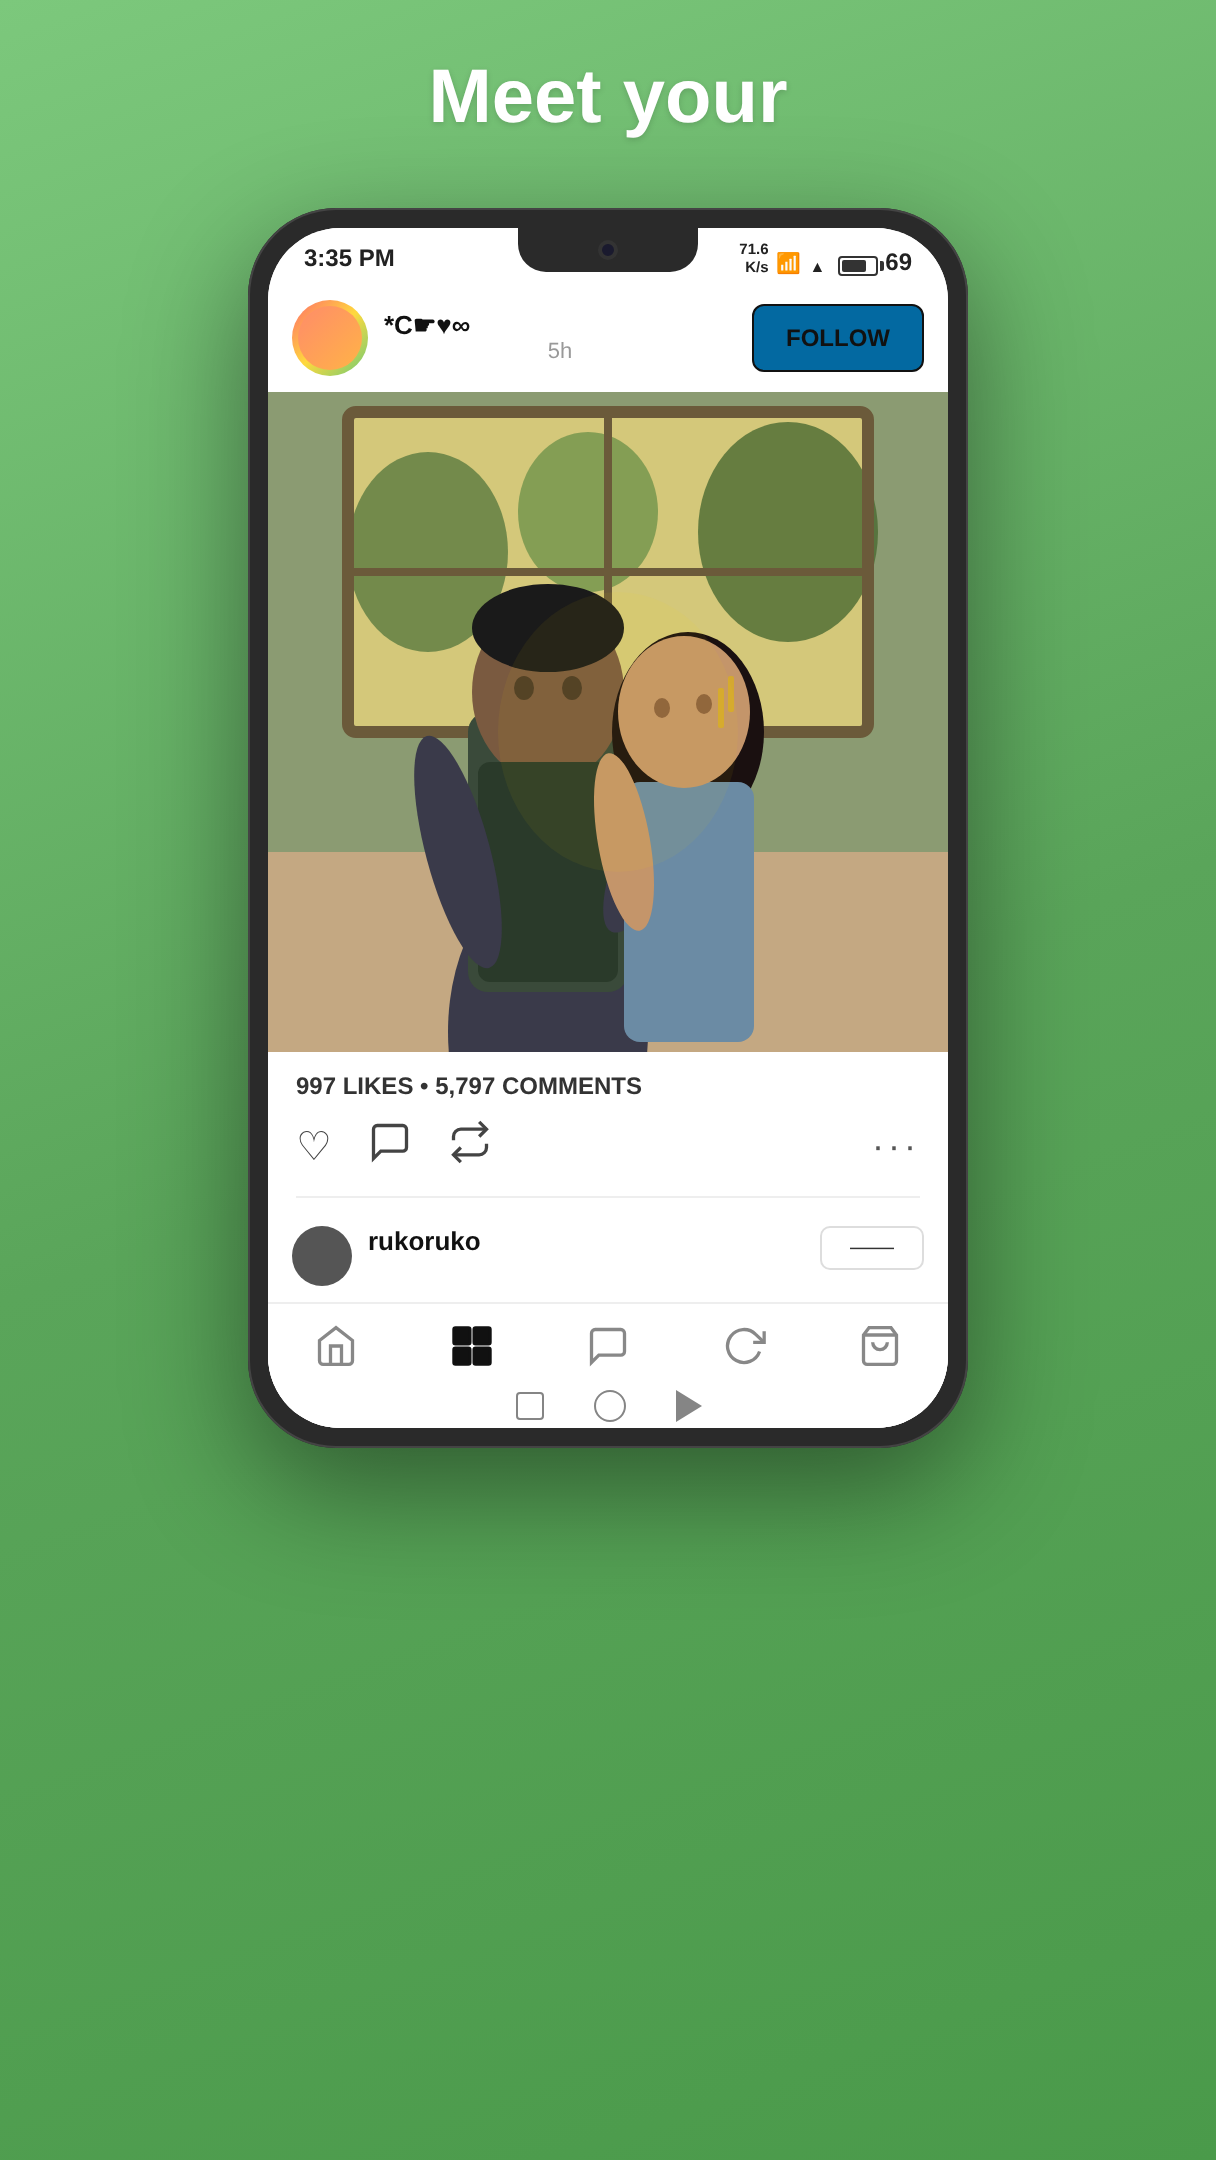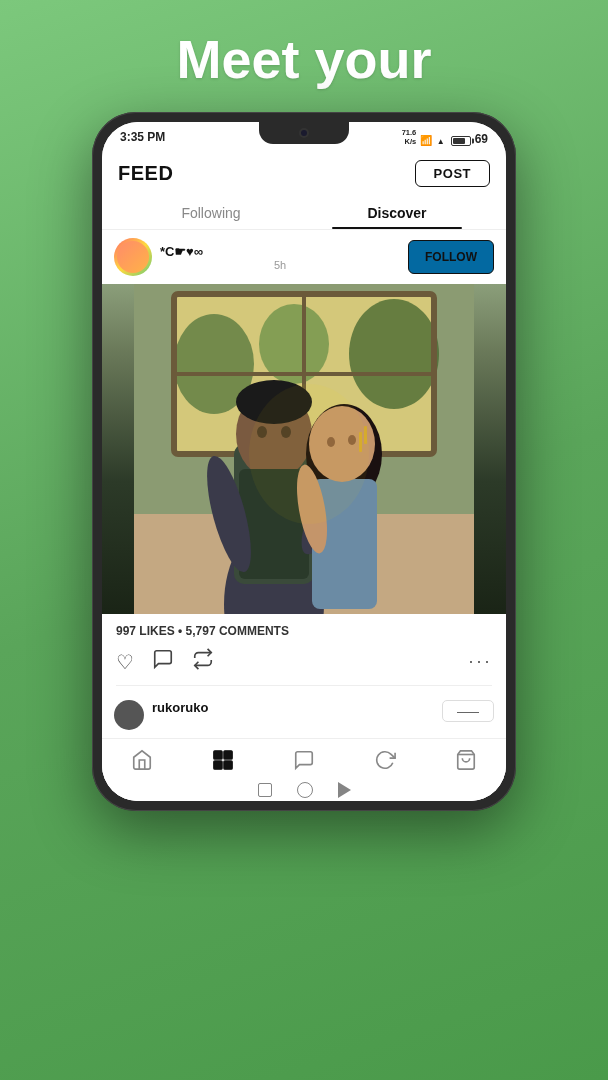--- a/index.html
+++ b/index.html
@@ -21,33 +21,33 @@
       inset: 0;
       background: linear-gradient(160deg, #7cc87c 0%, #5aa55a 50%, #4a9a4a 100%);
     }
 
     
     .hero-text {
       position: relative;
       z-index: 2;
       text-align: center;
       color: white;
-      font-size: 54px;
+      font-size: 38px;
       font-weight: 800;
       line-height: 1.15;
       padding: 28px 30px 16px;
       text-shadow: 0 1px 3px rgba(0,0,0,0.15);
     }
 
     
     .phone-wrapper {
       position: relative;
       z-index: 2;
-      width: 424px;
-      margin-top: 6px;
+      width: 360px;
+      margin-top: 16px;
     }
 
     .phone-frame {
       background: #2a2a2a;
       border-radius: 44px;
       padding: 10px;
       box-shadow: 0 20px 60px rgba(0,0,0,0.45), inset 0 0 0 1px #444;
       position: relative;
     }
 
@@ -426,35 +426,20 @@
             <span>71.6</span>
             <span>K/s</span>
           </div>
           <span style="font-size:10px;">📶</span>
           <span style="font-size:8px;">▲</span>
           <div class="battery-bar"></div>
           <span style="font-size:12px;">69</span>
         </div>
       </div>
 
-      <div class="app-header">
-        <div class="app-header-top">
-          <span class="feed-title">FEED</span>
-          <button class="post-btn">POST</button>
-        </div>
-
-        <div class="tabs">
-          <div class="tab">
-            <span>Following</span>
-          </div>
-          <div class="tab active">
-            <span>Discover</span>
-          </div>
-        </div>
-      </div>
 
       <div class="post-card">
 
         <div class="user-row">
           <div class="avatar">
             <div class="avatar-inner"></div>
           </div>
           <div class="user-info">
             <div class="username">*C☛♥∞</div>
             <div class="post-time">5h</div>

